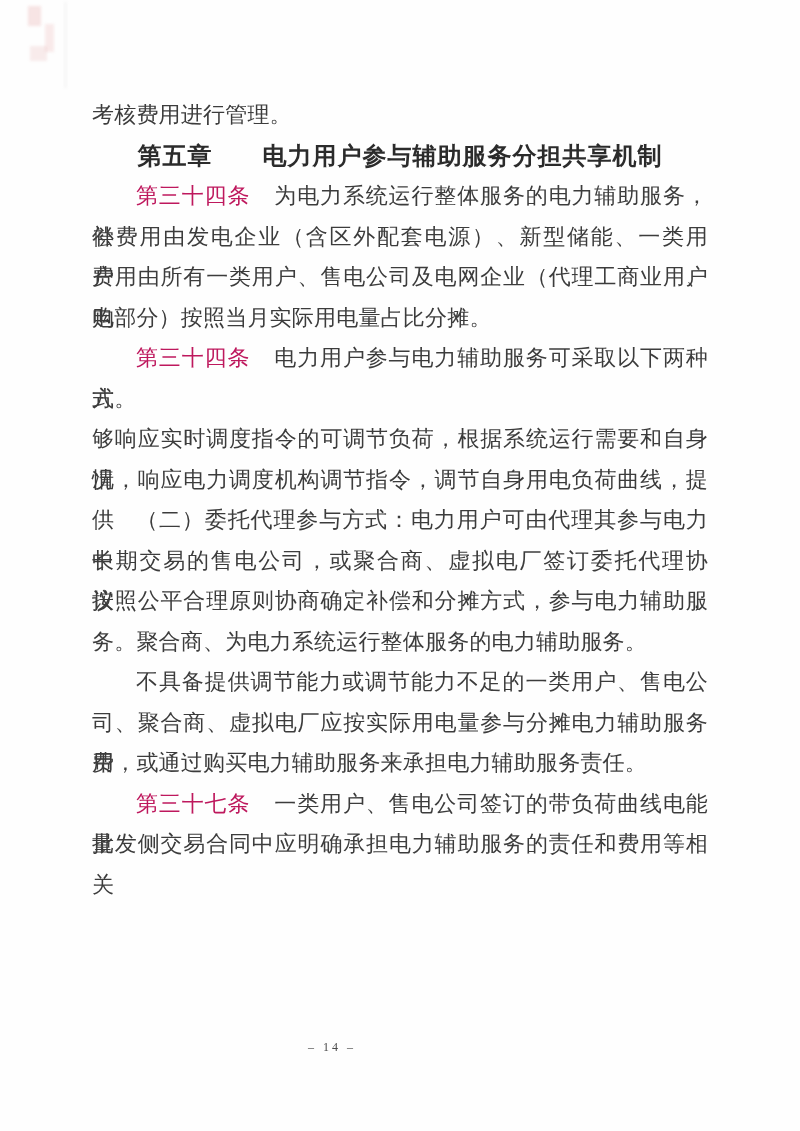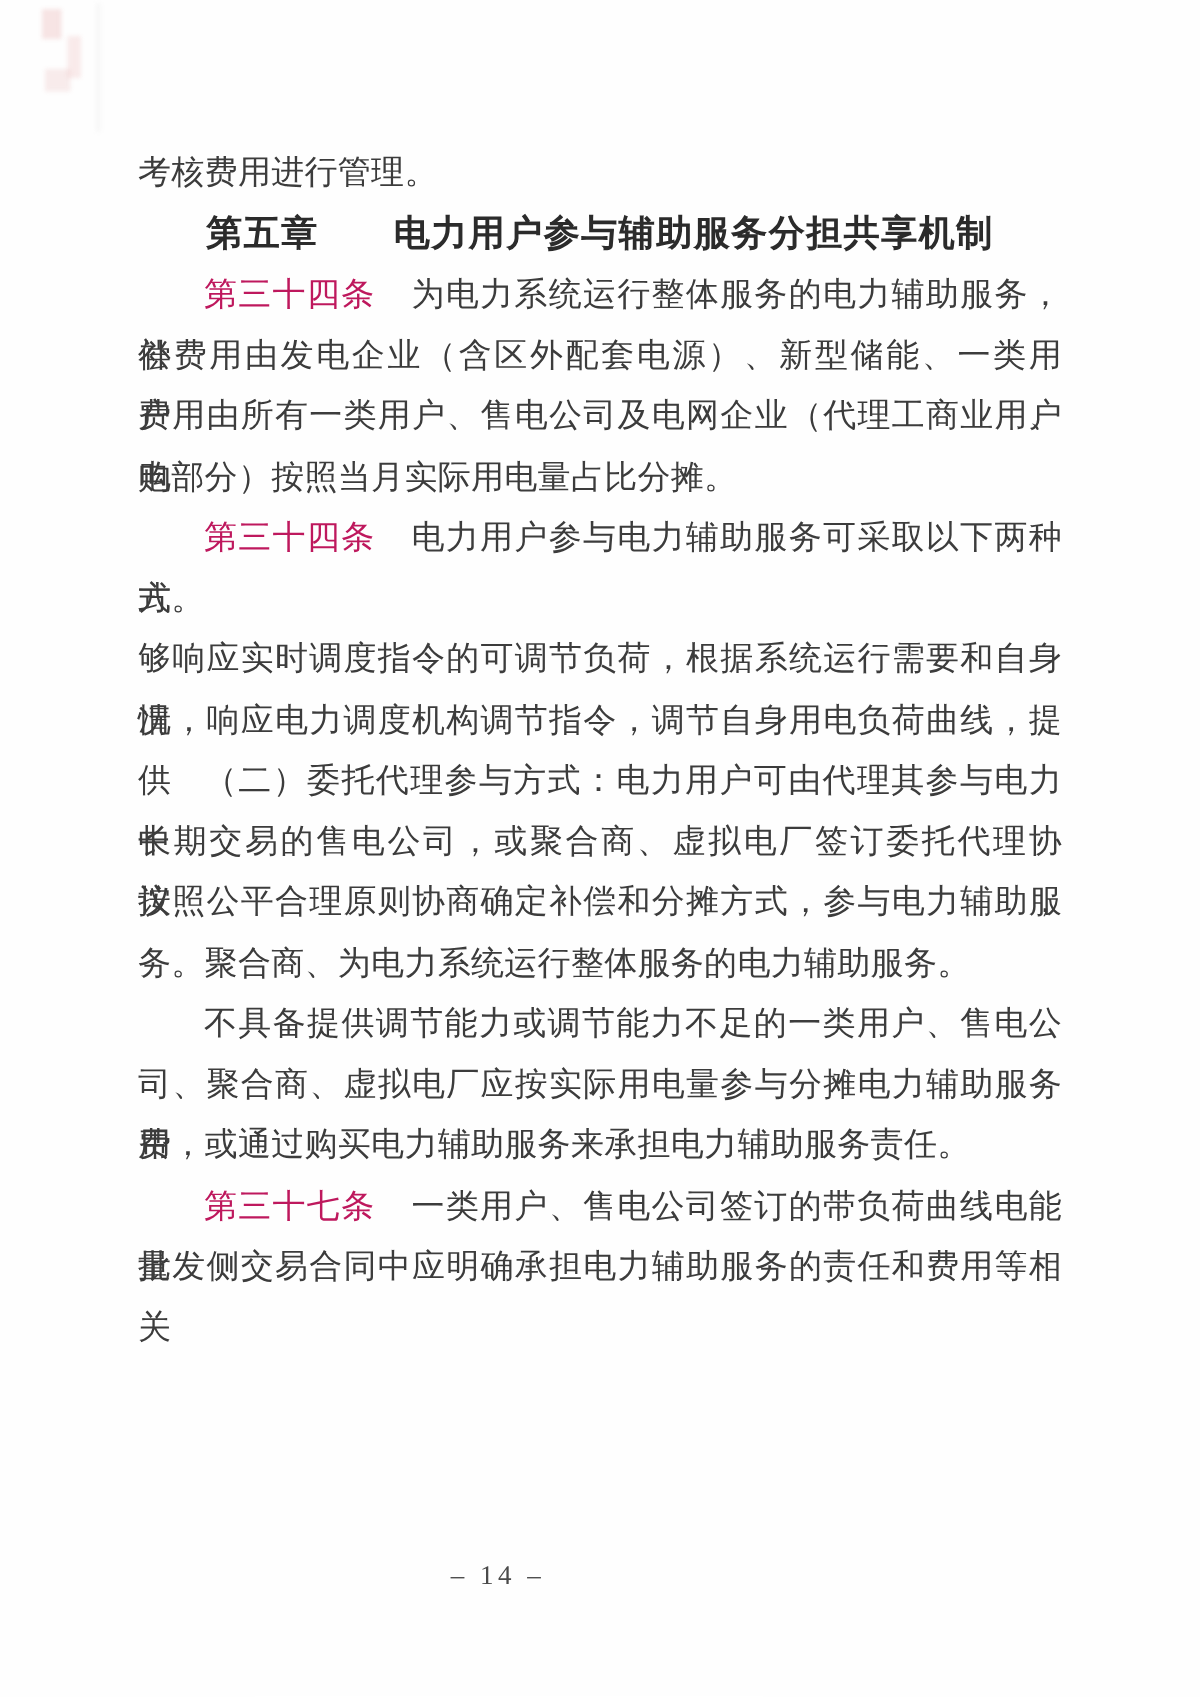--- a/index.html
+++ b/index.html
@@ -57,21 +57,21 @@
   .lead {
     font-family:"Liberation Sans","DejaVu Sans",sans-serif;
     font-weight:400;
     color:#be185d;
     margin-right:24px;
   }
   .footer {
     position:absolute;
     left:0; top:1040px; width:664px;
     text-align:center;
-    font-size:18px;
+    font-size:12px;
     color:#4a4a4a;
     letter-spacing:3px;
   }
 </style>
 </head>
 <body>
 
 <div class="page">
   <div class="artifact a1"></div>
   <div class="artifact a2"></div>

